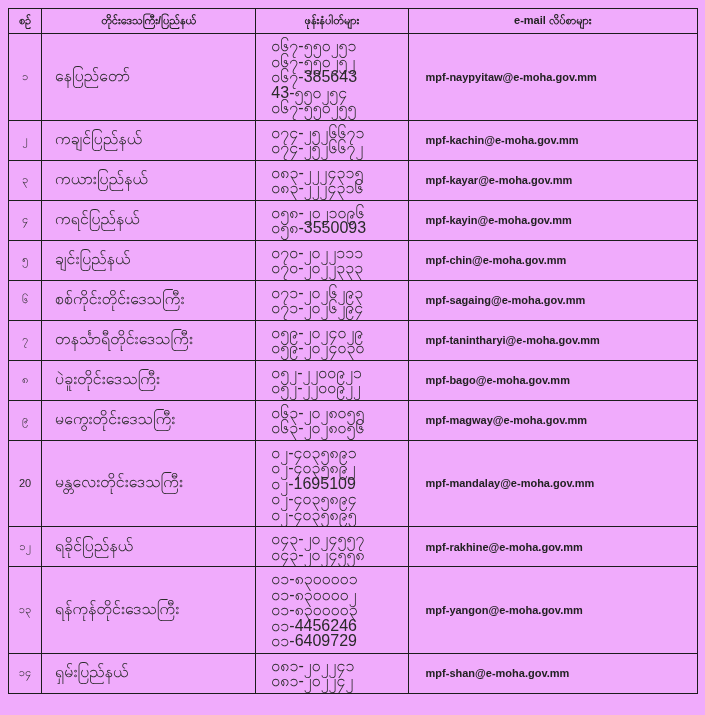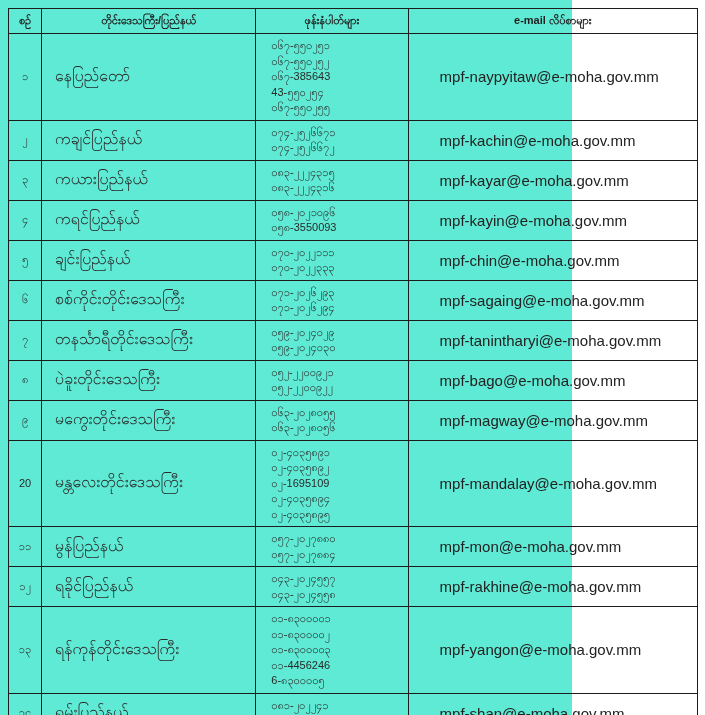--- a/index.html
+++ b/index.html
@@ -5,24 +5,24 @@
   html, body {
     margin: 0;
     padding: 0;
     background: #ffffff;
     width: 705px;
     height: 715px;
     font-family: "Liberation Sans", sans-serif;
   }
   .page {
     box-sizing: border-box;
-    width: 572px;
+    width: 705px;
     height: 715px;
     padding: 8px 7px 5px 8px;
-    background: #5eead4;
+    background: #f0abfc;
   }
   table.contact-table {
     border-collapse: collapse;
     table-layout: fixed;
     width: 690px;
   }
   .contact-table th,
   .contact-table td {
     border: 1px solid #1c1c1c;
     vertical-align: middle;
@@ -43,32 +43,33 @@
   td.cell-serial {
     text-align: center;
     font-size: 11px;
   }
   td.cell-region {
     font-size: 16px;
     padding-left: 13px;
     white-space: nowrap;
   }
   td.cell-phones {
-    font-size: 11px;
+    font-size: 16px;
     padding-left: 15px;
   }
   td.cell-phones .phone-line {
     line-height: 15.5px;
     white-space: nowrap;
   }
   td.cell-email {
-    font-size: 15px;
-    padding-left: 31px;
+    font-size: 11px;
+    padding-left: 17px;
     white-space: nowrap;
     color: #222222;
+    font-weight: bold;
   }
   
   .contact-table tbody tr {
     height: 34px;
   }
 </style>
 </head>
 <body>
 
 <div class="page">
@@ -178,46 +179,37 @@
           <td class="cell-phones">
             <div class="phone-line">၀၂-၄၀၃၅၈၉၁</div>
             <div class="phone-line">၀၂-၄၀၃၅၈၉၂</div>
             <div class="phone-line">၀၂-1695109</div>
             <div class="phone-line">၀၂-၄၀၃၅၈၉၄</div>
             <div class="phone-line">၀၂-၄၀၃၅၈၉၅</div>
           </td>
           <td class="cell-email">mpf-mandalay@e-moha.gov.mm</td>
         </tr>
         <tr>
-          <td class="cell-serial">၁၁</td>
-          <td class="cell-region">မွန်ပြည်နယ်</td>
-          <td class="cell-phones">
-            <div class="phone-line">၀၅၇-၂၀၂၇၈၈၀</div>
-            <div class="phone-line">၀၅၇-၂၀၂၇၈၈၄</div>
-          </td>
-          <td class="cell-email">mpf-mon@e-moha.gov.mm</td>
-        </tr>
-        <tr>
           <td class="cell-serial">၁၂</td>
           <td class="cell-region">ရခိုင်ပြည်နယ်</td>
           <td class="cell-phones">
             <div class="phone-line">၀၄၃-၂၀၂၄၅၅၇</div>
             <div class="phone-line">၀၄၃-၂၀၂၄၅၅၈</div>
           </td>
           <td class="cell-email">mpf-rakhine@e-moha.gov.mm</td>
         </tr>
         <tr>
           <td class="cell-serial">၁၃</td>
           <td class="cell-region">ရန်ကုန်တိုင်းဒေသကြီး</td>
           <td class="cell-phones">
             <div class="phone-line">၀၁-၈၃၀၀၀၀၁</div>
             <div class="phone-line">၀၁-၈၃၀၀၀၀၂</div>
             <div class="phone-line">၀၁-၈၃၀၀၀၀၃</div>
             <div class="phone-line">၀၁-4456246</div>
-            <div class="phone-line">6-၈၃၀၀၀၀၅</div>
+            <div class="phone-line">၀၁-6409729</div>
           </td>
           <td class="cell-email">mpf-yangon@e-moha.gov.mm</td>
         </tr>
         <tr>
           <td class="cell-serial">၁၄</td>
           <td class="cell-region">ရှမ်းပြည်နယ်</td>
           <td class="cell-phones">
             <div class="phone-line">၀၈၁-၂၀၂၂၄၁</div>
             <div class="phone-line">၀၈၁-၂၀၂၂၄၂</div>
           </td>

